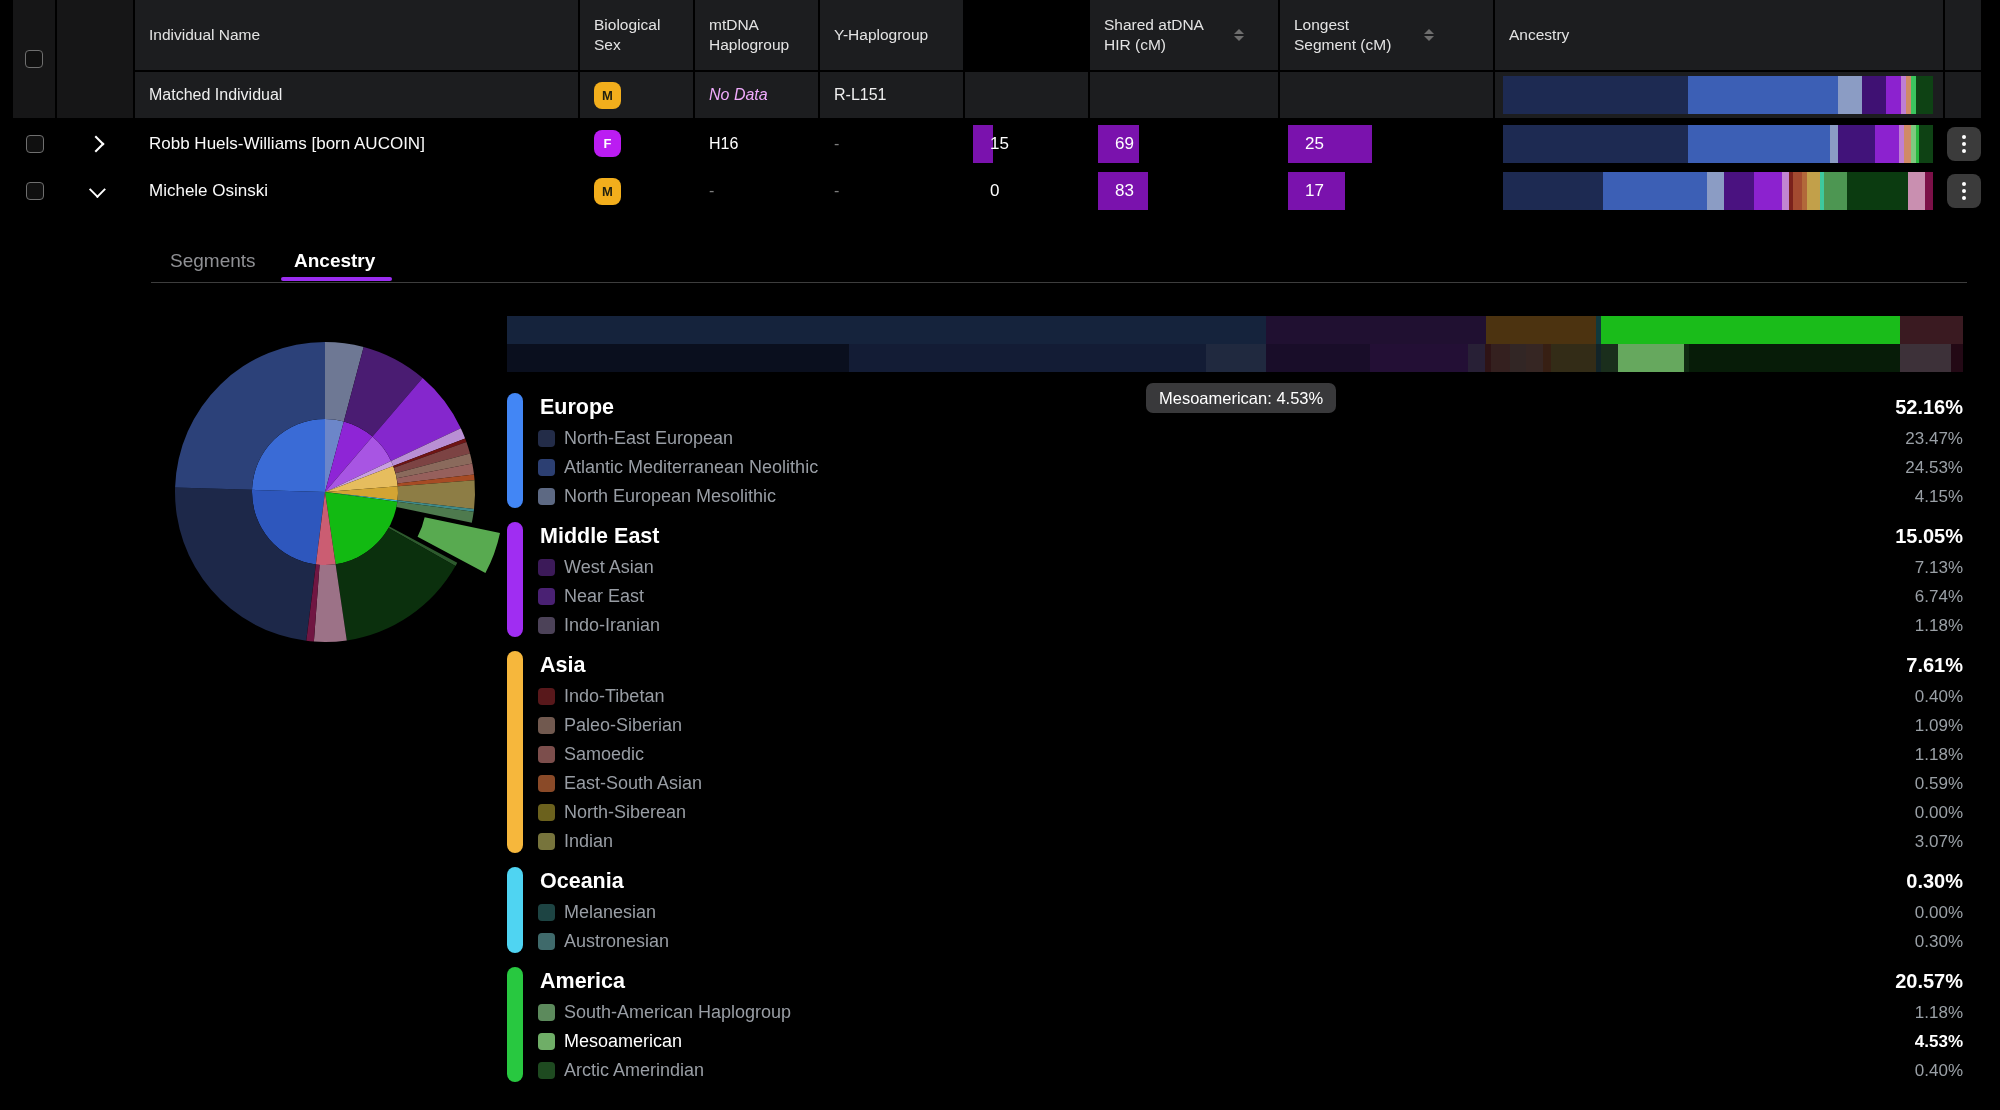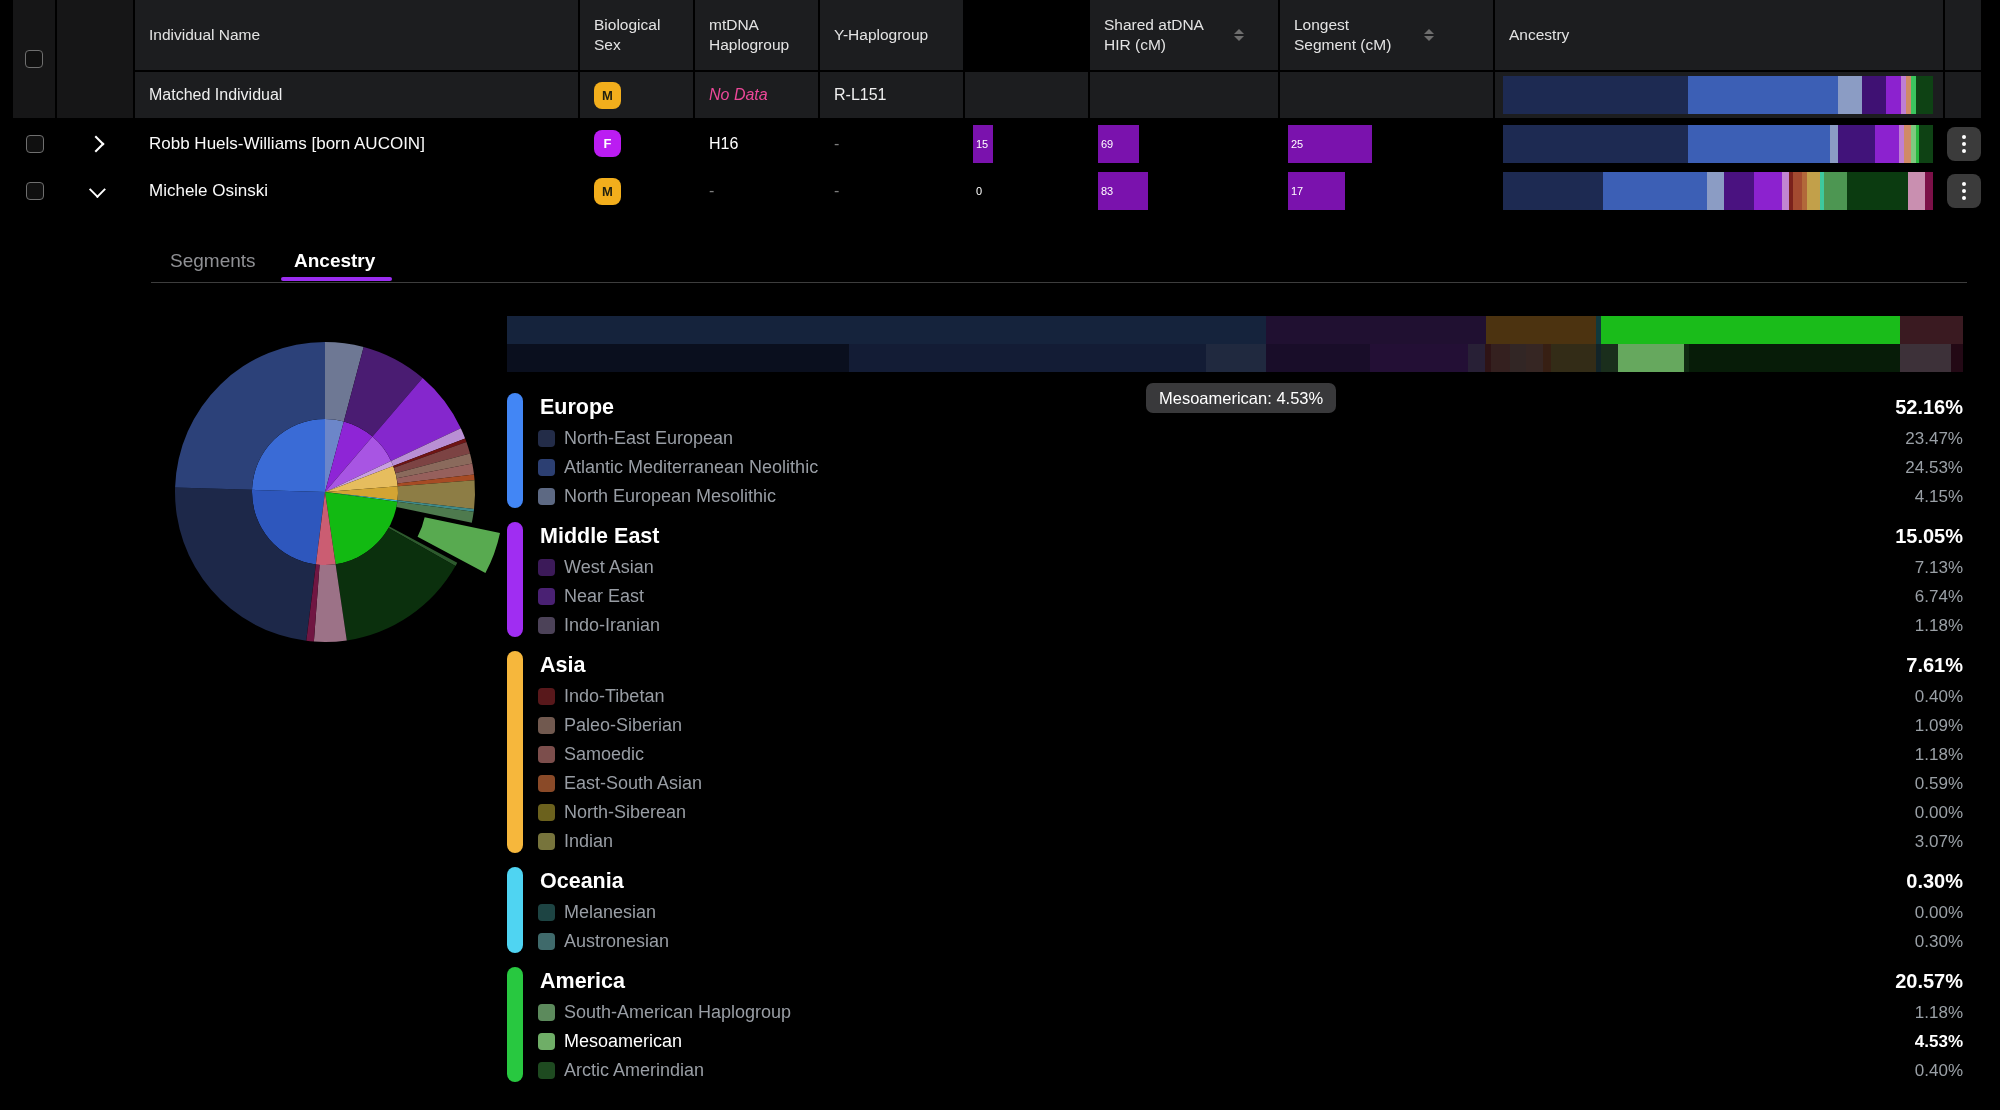--- a/index.html
+++ b/index.html
@@ -18,24 +18,24 @@
   .mcell{color:#efefef;font-size:16px;padding:0 10px 0 14px;}
   .dcell{background:#000;display:flex;align-items:center;padding:0 10px 0 14px;position:relative;}
   .name-cell{font-size:17px;color:#fafafa;}
   .checkbox{width:16px;height:16px;border:1.5px solid #6f6f6f;border-radius:4px;background:#101010;}
   .chev{width:10px;height:10px;border-right:2.5px solid #fff;border-bottom:2.5px solid #fff;display:inline-block;}
   .chev.right{transform:rotate(-45deg);}
   .chev.down{transform:rotate(45deg) translateY(-2px);}
   .badge{width:27px;height:27px;border-radius:8px;display:flex;align-items:center;justify-content:center;
     font-size:13px;font-weight:bold;}
   .dim{color:#7d7d7d;}
-  .nodata{color:#ec4899;font-style:italic;}
+  .nodata{color:#f0abfc;font-style:italic;}
   .valwrap{position:relative;height:38px;display:flex;align-items:center;width:100%;}
   .valbar{position:absolute;left:0;top:0;height:38px;}
-  .valtext{position:relative;padding-left:3px;font-size:11px;color:#fff;}
+  .valtext{position:relative;padding-left:17px;font-size:17px;color:#fff;}
   .rowbar{display:flex;height:38px;width:430px;overflow:hidden;}
   .rowbar > div{height:100%;}
   .kebab{width:34px;height:34px;border-radius:8px;background:#3b3b3b;display:flex;flex-direction:column;
     align-items:center;justify-content:center;gap:3px;}
   .kebab i{width:4px;height:4px;border-radius:50%;background:#fff;display:block;}
   .sort{display:inline-flex;flex-direction:column;gap:2px;margin-left:10px;}
   .sort b{width:0;height:0;border-left:5px solid transparent;border-right:5px solid transparent;display:block;}
   .sort .up{border-bottom:5px solid #6e6e6e;}
   .sort .dn{border-top:5px solid #6e6e6e;}
 

